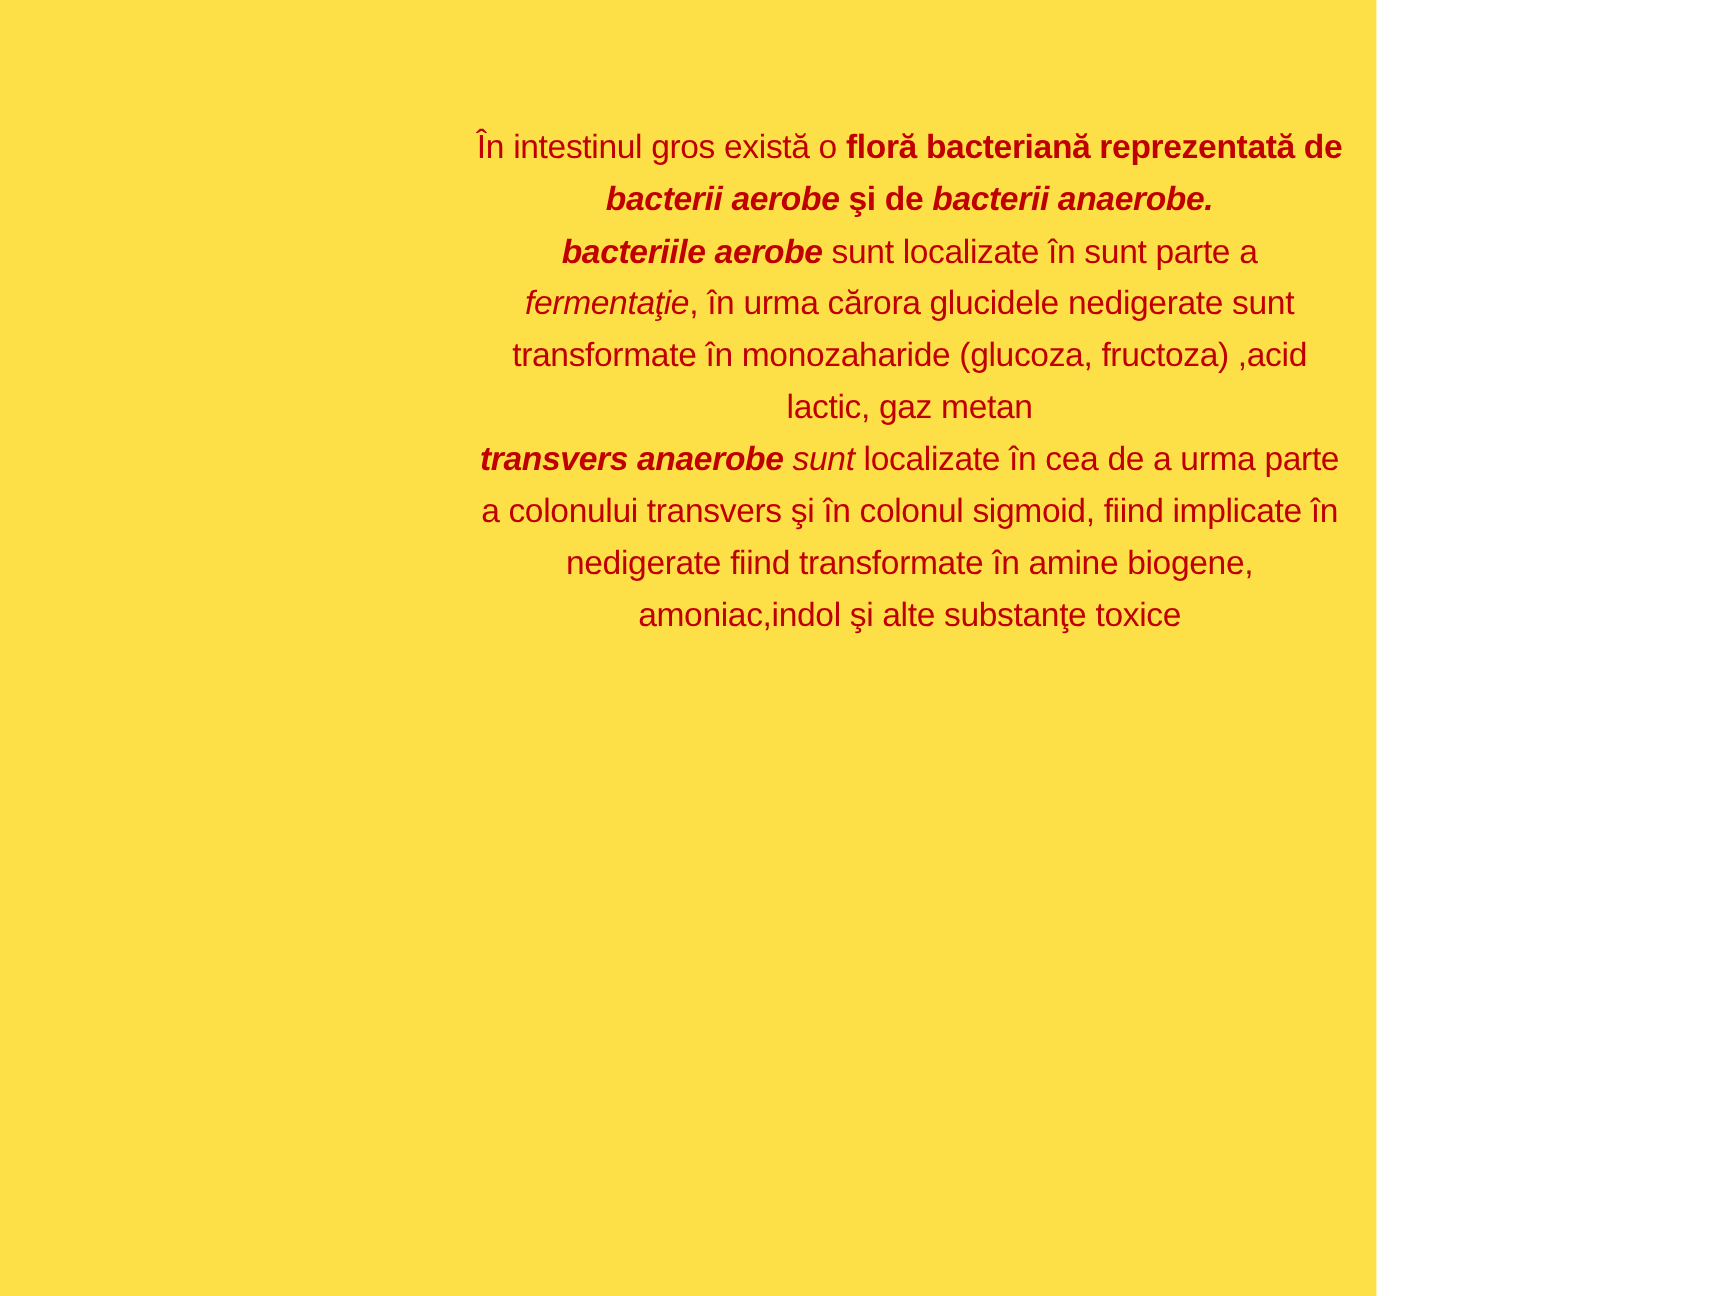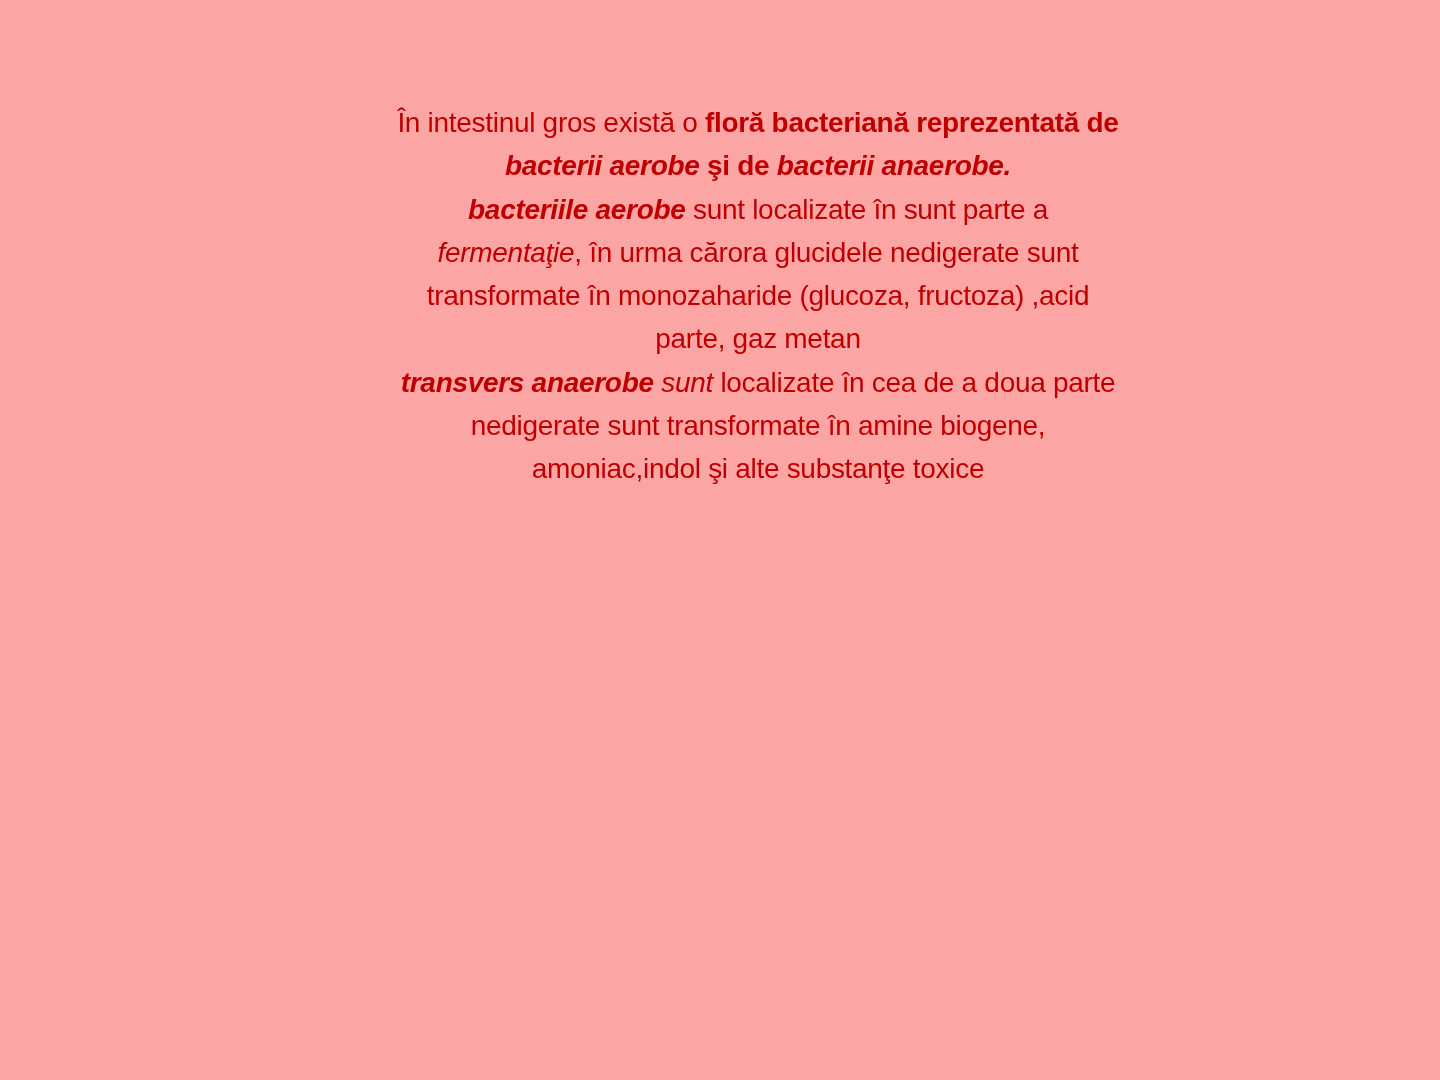--- a/index.html
+++ b/index.html
@@ -10,23 +10,23 @@
     body {
       width: 1440px;
       height: 1080px;
       position: relative;
       overflow: hidden;
     }
     .slide {
       position: absolute;
       left: 0;
       top: 0;
-      width: 1440px;
+      width: 1147px;
       height: 1080px;
-      background: #fca5a5;
+      background: #fde047;
     }
     .text-block {
       position: absolute;
       left: 300px;
       top: 101px;
       width: 916px;
       text-align: center;
       font-family: "Liberation Sans", sans-serif;
       font-size: 28px;
       line-height: 43.3px;
@@ -54,22 +54,23 @@
       <span class="bi">bacterii aerobe</span><span class="b"> şi de </span><span class="bi">bacterii anaerobe.</span>
     </span>
 
     <span class="line">
       <span class="bi">bacteriile aerobe</span><span> sunt localizate în sunt parte a</span>
     </span>
     <span class="line">
       <span class="i">fermentaţie</span><span>, în urma cărora glucidele nedigerate sunt</span>
     </span>
     <span class="line">transformate în monozaharide (glucoza, fructoza) ,acid</span>
-    <span class="line">parte, gaz metan</span>
+    <span class="line">lactic, gaz metan</span>
 
     <span class="line">
-      <span class="bi">transvers  anaerobe</span><span class="i"> sunt</span><span> localizate în cea de a doua parte</span>
+      <span class="bi">transvers  anaerobe</span><span class="i"> sunt</span><span> localizate în cea de a urma parte</span>
     </span>
-    <span class="line">nedigerate sunt transformate în amine biogene,</span>
+    <span class="line">a colonului transvers şi în colonul sigmoid, fiind implicate în</span>
+    <span class="line">nedigerate fiind transformate în amine biogene,</span>
     <span class="line">amoniac,indol şi alte substanţe toxice</span>
 
   </div>
 </div>
 
 </body></html>

